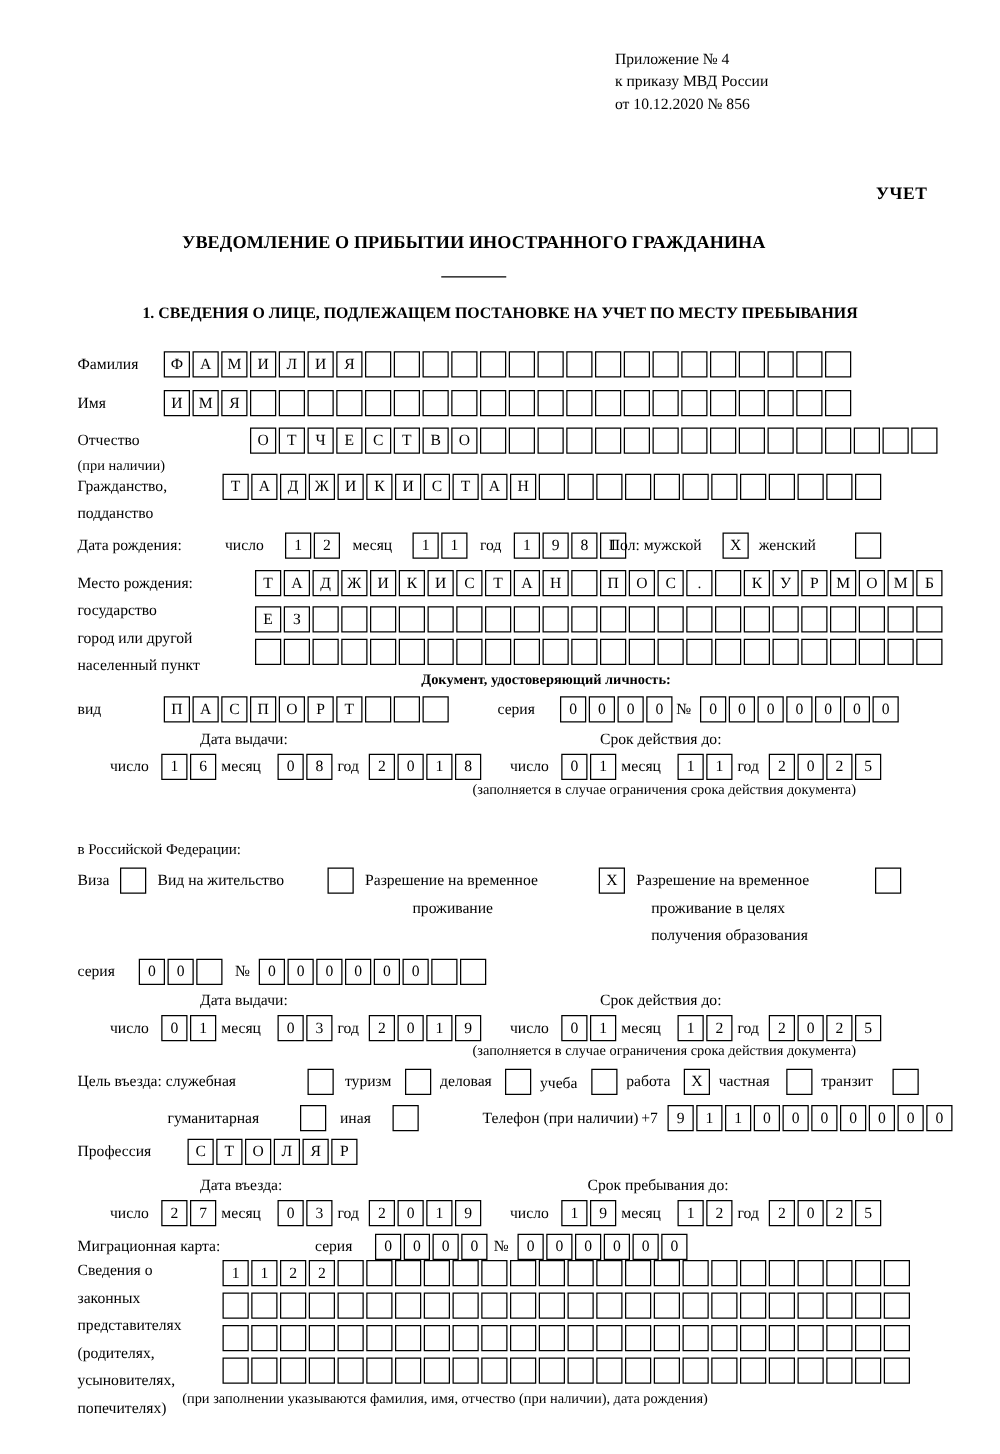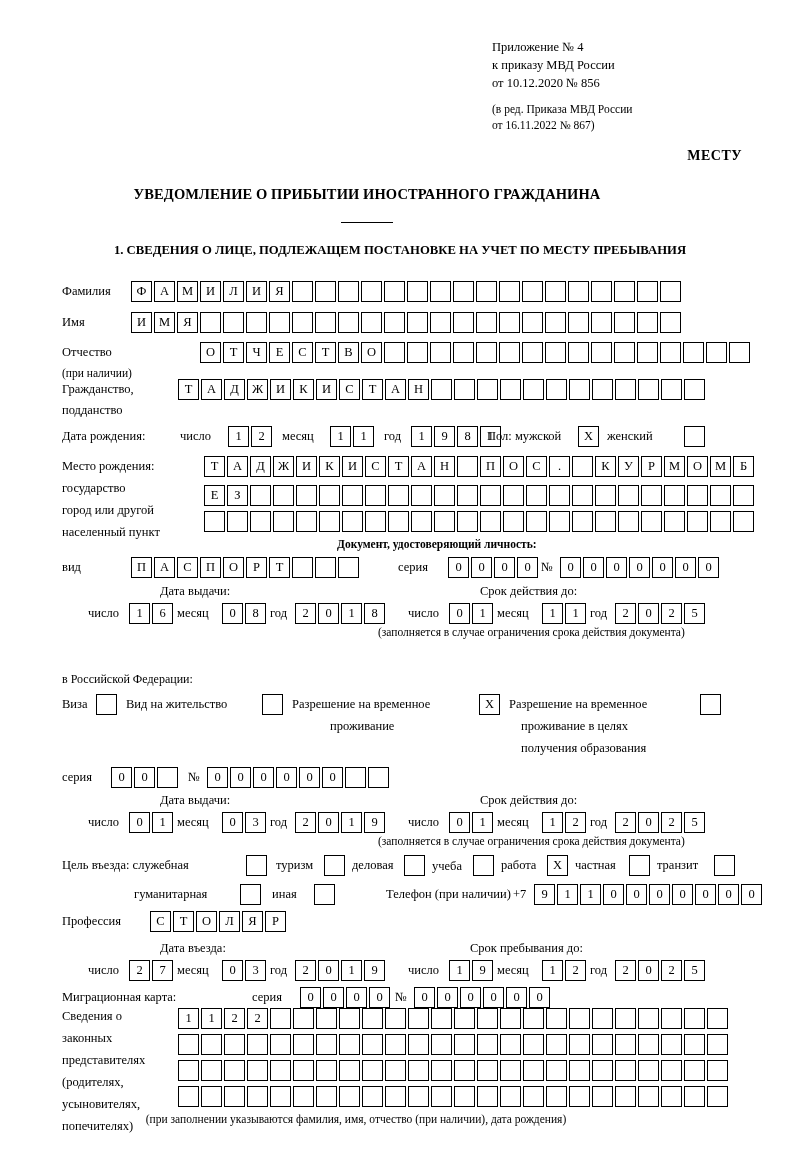--- a/index.html
+++ b/index.html
@@ -19,21 +19,21 @@
     font-size:12.5px;line-height:1.45;text-align:left;
   }
   .hdr .l{display:block;white-space:nowrap;}
   .hdr .sub{margin-top:9px;font-size:11.5px;line-height:1.4;}
   .forma{
     position:absolute;top:148px;right:58px;
     font-weight:bold;font-size:14px;letter-spacing:.5px;
   }
 
   .title{
-    position:absolute;top:183px;left:0;width:734px;text-align:center;
+    position:absolute;top:183px;left:12px;width:734px;text-align:center;
     font-weight:bold;font-size:14.5px;line-height:1.55;letter-spacing:.1px;
   }
   .title .u{ border-bottom:1px solid #000; display:inline-block;width:52px;height:14px;vertical-align:-2px;}
   .sect1{
     position:absolute;top:243px;left:0;width:800px;text-align:center;
     font-weight:bold;font-size:12.7px;
   }
 
   
   .lbl{position:absolute;font-size:12.5px;white-space:nowrap;}
@@ -57,26 +57,22 @@
 </style>
 </head>
 <body>
 
 <div class="page">
 
   <div class="hdr">
     <span class="l">Приложение № 4</span>
     <span class="l">к приказу МВД России</span>
     <span class="l">от 10.12.2020 № 856</span>
-    <div class="sub">
-      <span class="l">(в ред. Приказа МВД России</span>
-      <span class="l">от 16.11.2022 № 867)</span>
-    </div>
   </div>
-  <div class="forma">МЕСТУ</div>
+  <div class="forma">УЧЕТ</div>
 
   <div class="title">
     <span>УВЕДОМЛЕНИЕ О ПРИБЫТИИ ИНОСТРАННОГО ГРАЖДАНИНА</span><br>
     <span class="u"></span>
   </div>
   <div class="sect1">1. СВЕДЕНИЯ О ЛИЦЕ, ПОДЛЕЖАЩЕМ ПОСТАНОВКЕ НА УЧЕТ ПО МЕСТУ ПРЕБЫВАНИЯ</div>
 
   <div class="lbl" style="top:284px;left:62px;">Фамилия</div>
   <div class="cells" id="r-surname" style="top:281px;left:131px;">
       <div class="cell sm">Ф</div>

